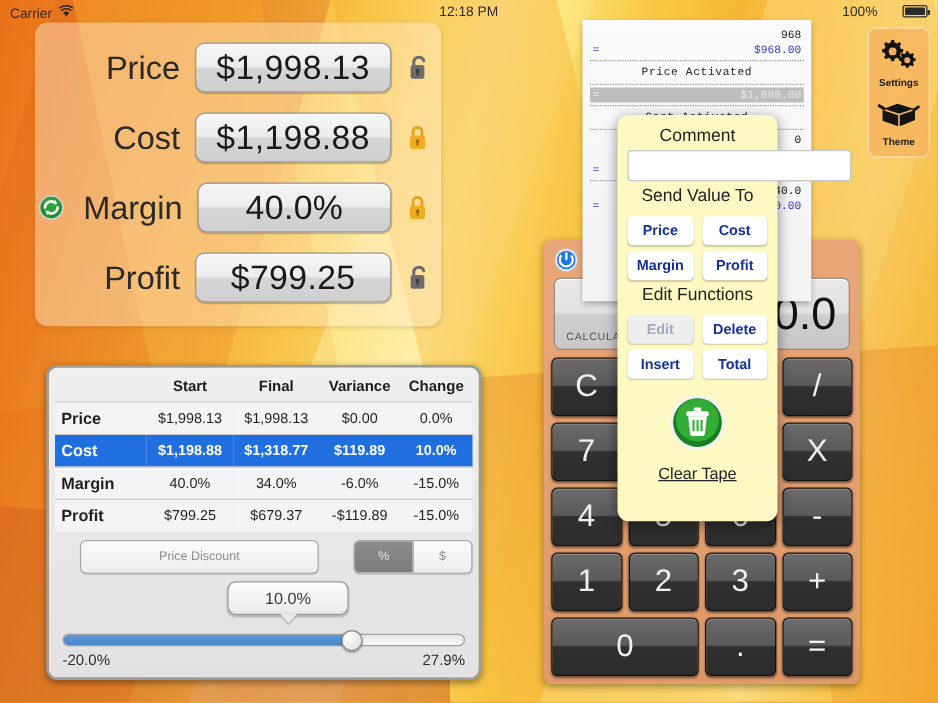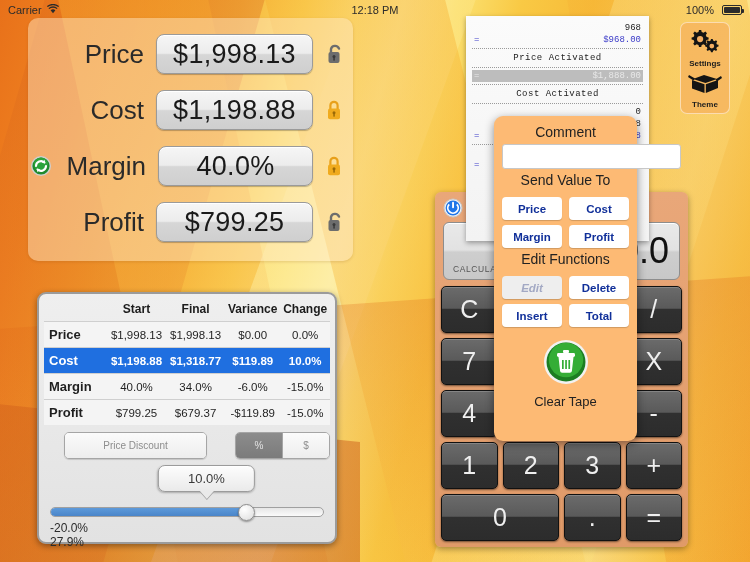--- a/index.html
+++ b/index.html
@@ -31,21 +31,21 @@
   .s8 { left:-60px; top:420px; width:420px; height:220px; background:linear-gradient(160deg,#d4631c,#c2551a); transform: skewY(6deg); opacity:.5;}
 
   
   #statusbar {
     position:absolute; left:0; top:0; width:750px; height:20px;
     display:flex; align-items:center; font-size:11px; color:#2b2b2b;
     padding:0 8px; z-index:60;
   }
   #statusbar .sb-left { display:flex; align-items:flex-end; gap:5px; }
   #statusbar .sb-center { position:absolute; left:0; right:0; text-align:center; pointer-events:none; }
-  #statusbar .sb-right { margin-left:auto; display:flex; align-items:center; gap:8px; position:relative; z-index:2; }
+  #statusbar .sb-right { margin-left:auto; display:flex; gap:20px; position:relative; z-index:2; }
   .wifi { display:inline-block; }
   .batt { width:20px; height:10px; border:1px solid #2b2b2b; border-radius:2px; position:relative; }
   .batt::after { content:''; position:absolute; right:-3px; top:3px; width:2px; height:4px; background:#2b2b2b; border-radius:0 1px 1px 0;}
   .batt i { position:absolute; inset:1px; background:#2b2b2b; border-radius:1px; display:block; }
 
   
   #pricing {
     position:absolute; left:28px; top:18px; width:325px; height:243px;
     background:rgba(255,236,205,.45); border-radius:10px;
     box-shadow:0 1px 3px rgba(120,60,10,.18);
@@ -58,21 +58,21 @@
     flex:1; height:40px; border-radius:8px;
     background:linear-gradient(180deg,#f6f6f6 0%, #ececec 48%, #d6d6d6 52%, #cfcfcf 100%);
     border:1px solid #9a9a9a; box-shadow:0 1px 1px rgba(0,0,0,.25), inset 0 1px 0 #fff;
     display:flex; align-items:center; justify-content:center;
     font-size:27px; color:#1a1a1a; letter-spacing:.3px;
   }
   .lock { width:24px; margin-left:10px; flex:none; display:flex; justify-content:center; }
 
   
   #varpanel {
-    position:absolute; left:37px; top:292px; width:300px; height:252px;
+    position:absolute; left:37px; top:292px; width:348px; height:252px;
     background:linear-gradient(180deg,#efefef,#e2e2e2);
     border:2px solid #9b9b9b; border-radius:9px;
     box-shadow:0 2px 6px rgba(0,0,0,.4); z-index:12; padding:5px;
   }
   table.vt { width:100%; border-collapse:collapse; font-size:11.5px; }
   table.vt th { font-weight:bold; color:#1c1c1c; font-size:12px; padding:3px 2px 5px; text-align:center;}
   table.vt th.c0 { text-align:left; }
   table.vt td { padding:5px 3px; text-align:center; color:#1f1f1f; background:#f4f4f4; border-top:1px solid #cfcfcf; }
   table.vt td.c0 { text-align:left; font-weight:bold; font-size:13px; padding-left:5px; }
   table.vt tr.sel td { background:#1f6fe0; color:#fff; font-weight:bold; }
@@ -97,21 +97,21 @@
   }
   .bubble::after{ content:''; position:absolute; bottom:-8px; left:50%; margin-left:-7px;
     border-left:7px solid transparent; border-right:7px solid transparent; border-top:8px solid #eaeaea;
     filter:drop-shadow(0 1px 0 #9b9b9b); }
 
   .sliderwrap { position:relative; margin:2px 6px 0; }
   .track { height:10px; border-radius:5px; background:linear-gradient(180deg,#e6e6e6,#fafafa); border:1px solid #a0a0a0; position:relative; }
   .fill { position:absolute; left:0; top:0; bottom:0; width:72%; border-radius:5px 0 0 5px; background:linear-gradient(180deg,#5e9ada,#4a85c9); }
   .knob { position:absolute; top:50%; left:72%; width:17px; height:17px; margin:-8.5px 0 0 -8.5px; border-radius:50%;
     background:radial-gradient(circle at 35% 30%,#fff,#dcdcdc); border:1px solid #8d8d8d; box-shadow:0 1px 2px rgba(0,0,0,.4); }
-  .slabels { display:flex; justify-content:space-between; font-size:12px; color:#2b2b2b; margin-top:4px;flex-direction:column; }
+  .slabels { display:flex; justify-content:space-between; font-size:12px; color:#2b2b2b; margin-top:4px; }
 
   
   #tape {
     position:absolute; left:466px; top:16px; width:183px; height:225px;
     background:linear-gradient(180deg,#fbfbfb,#f3f3f3);
     box-shadow:0 2px 5px rgba(0,0,0,.35); z-index:18;
     font-family:"Liberation Mono", monospace; font-size:9px; color:#222;
     padding:6px 6px 0;
   }
   #tape::before{
@@ -148,41 +148,41 @@
   .key {
     border-radius:5px; border:1px solid #111;
     background:linear-gradient(180deg,#6b6b6b 0%,#5a5a5a 47%,#303030 50%,#2c2c2c 100%);
     color:#efefef; display:flex; align-items:center; justify-content:center;
     font-size:25px; box-shadow:0 1px 2px rgba(0,0,0,.5), inset 0 1px 0 rgba(255,255,255,.18);
   }
   .key.wide { grid-column: span 2; }
 
   
   #popover {
-    position:absolute; left:494px; top:116px; width:143px; height:325px;
-    background:#fdba74; border-radius:9px; box-shadow:0 3px 10px rgba(0,0,0,.45); z-index:30;
+    position:absolute; left:494px; top:92px; width:128px; height:325px;
+    background:#fef9c3; border-radius:9px; box-shadow:0 3px 10px rgba(0,0,0,.45); z-index:30;
     padding:5px 8px;
   }
   .pop-h { text-align:center; font-size:14px; color:#222; padding:3px 0 4px; }
   .pop-input { height:25px; background:#fff; border:1px solid #c7c7c7; border-radius:3px; }
   .pop-grid { display:flex; gap:7px; margin-top:5px; }
   .pop-btn {
     flex:1; height:23px; background:#fff; border-radius:4px;
     display:flex; align-items:center; justify-content:center;
     font-size:11.5px; font-weight:bold; color:#11309a;
     box-shadow:0 1px 1px rgba(0,0,0,.18);
   }
-  .pop-btn.dis { background:#eeeeee; color:#a3a9c4;font-style:italic; }
+  .pop-btn.dis { background:#eeeeee; color:#a3a9c4; }
   .clear-wrap { text-align:center; margin-top:12px; }
   .trash { width:46px; height:46px; margin:0 auto; }
-  .clear-lbl { font-size:13px; color:#222; margin-top:5px; }
+  .clear-lbl { font-size:13px; color:#222; margin-top:5px;text-decoration:underline; }
 
   
   #rightbar {
-    position:absolute; right:20px; top:22px; width:50px; height:92px;
+    position:absolute; right:6px; top:22px; width:50px; height:104px;
     background:rgba(246,178,94,.75); border:1px solid rgba(255,255,255,.5);
     border-radius:7px; z-index:20; display:flex; flex-direction:column;
     align-items:center; justify-content:space-around; padding:4px 0;
   }
   .rb-item { display:flex; flex-direction:column; align-items:center; gap:1px; }
   .rb-lbl { font-size:8px; color:#1d1d1d; font-weight:bold; }
 </style>
 </head>
 <body>
 

